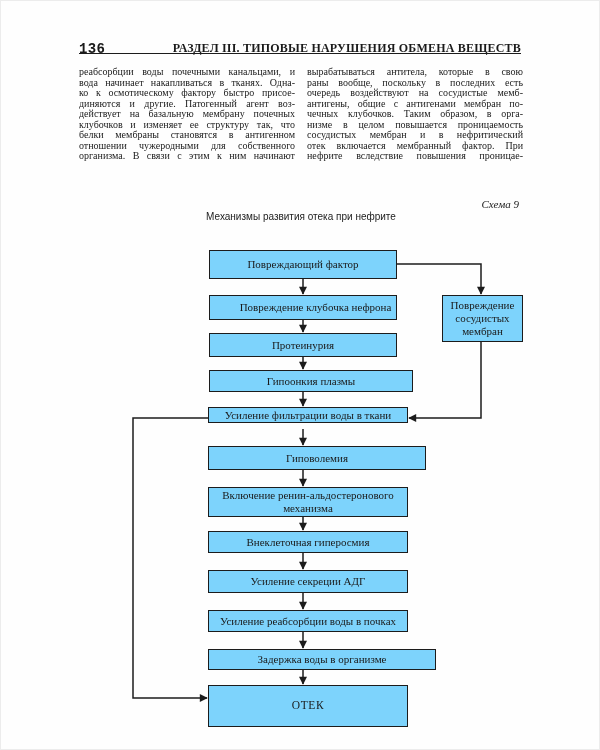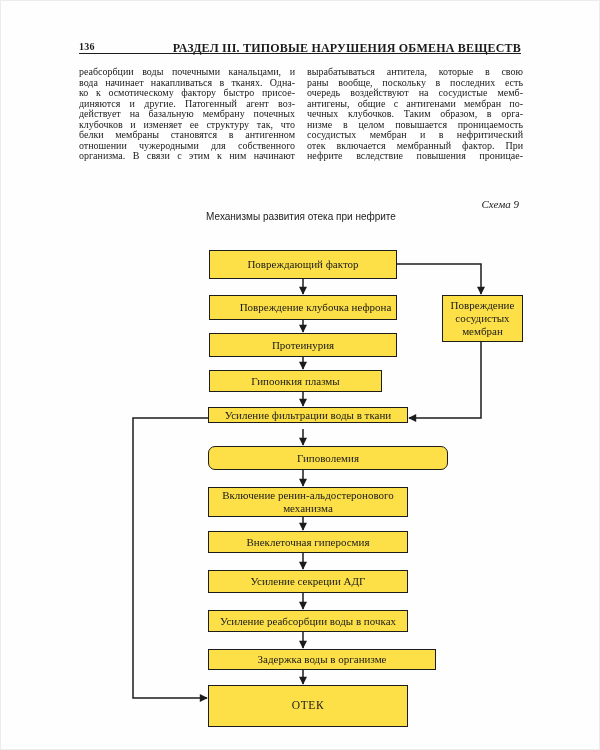--- a/index.html
+++ b/index.html
@@ -3,40 +3,40 @@
 <meta charset="utf-8">
 <style>
   html,body{margin:0;padding:0;background:#ffffff;}
   .page{
     position:relative;width:600px;height:750px;background:#fefefe;
     font-family:"Liberation Serif",serif;color:#1a1a1a;overflow:hidden;
     border:1px solid #ececec;box-sizing:border-box;
   }
   .pageno{
     position:absolute;left:78px;top:40px;
-    font-family:Liberation Serif, serif;font-weight:bold;font-size:10px;letter-spacing:.3px;
+    font-family:Liberation Mono, monospace;font-weight:bold;font-size:14px;letter-spacing:.3px;
   }
   .section{
     position:absolute;right:78px;top:40px;
     font-family:Liberation Serif, serif;font-weight:bold;font-size:12px;letter-spacing:.2px;
   }
   .rule{position:absolute;left:78px;right:78px;top:52px;border-top:1.6px solid #1c1c1c;}
   .col{position:absolute;top:66px;width:216px;font-size:10px;line-height:10.55px;}
   .col-left{left:78px;}
   .col-right{left:306px;}
   .col .ln{text-align:justify;text-align-last:justify;}
   .schema{position:absolute;top:197px;right:80px;font-style:italic;font-size:11px;}
   .dtitle{
     position:absolute;top:210px;left:0;width:600px;text-align:center;
     font-family:"Liberation Sans",sans-serif;font-size:10px;color:#222;
   }
   .connectors{position:absolute;left:0;top:0;}
   .fbox{
     position:absolute;display:flex;align-items:center;justify-content:center;
-    text-align:center;background:#fde047;border:1.4px solid #1c1c1c;box-sizing:border-box;
+    text-align:center;background:#7dd3fc;border:1.4px solid #1c1c1c;box-sizing:border-box;
     font-size:11px;line-height:1.18;padding:0 3px;
   }
   .fbox.edema{font-size:11.5px;letter-spacing:.6px;}
 </style>
 </head>
 <body>
 
 <div class="page">
 
   <div class="pageno">136</div>
@@ -88,23 +88,23 @@
       <path d="M302,669 L302,683" fill="none" stroke="#1c1c1c" stroke-width="1.5" marker-end="url(#arrow)"></path>
       <path d="M396,263 L480,263 L480,293" fill="none" stroke="#1c1c1c" stroke-width="1.5" marker-end="url(#arrow)"></path>
       <path d="M480,341 L480,417 L408,417" fill="none" stroke="#1c1c1c" stroke-width="1.5" marker-end="url(#arrow)"></path>
       <path d="M207,417 L132,417 L132,697 L206,697" fill="none" stroke="#1c1c1c" stroke-width="1.5" marker-end="url(#arrow)"></path>
     </svg>
 
   <div id="boxes">
       <div class="fbox" style="left: 208px; top: 249px; width: 188px; height: 29px;">Повреждающий фактор</div>
       <div class="fbox" style="left: 208px; top: 294px; width: 188px; height: 25px; padding-left: 28px;">Повреждение клубочка нефрона</div>
       <div class="fbox" style="left: 208px; top: 332px; width: 188px; height: 24px;">Протеинурия</div>
-      <div class="fbox" style="left: 208px; top: 369px; width: 173px; height: 22px; text-align: right;">Гипоонкия плазмы</div>
+      <div class="fbox" style="left: 208px; top: 369px; width: 204px; height: 22px; text-align: right;">Гипоонкия плазмы</div>
       <div class="fbox" style="left: 207px; top: 406px; width: 200px; height: 16px;">Усиление фильтрации воды в ткани</div>
-      <div class="fbox" style="left: 207px; top: 445px; width: 240px; height: 24px; border-radius: 7px;">Гиповолемия</div>
+      <div class="fbox" style="left: 207px; top: 445px; width: 218px; height: 24px;">Гиповолемия</div>
       <div class="fbox" style="left: 207px; top: 486px; width: 200px; height: 30px;">Включение ренин-альдостеронового механизма</div>
       <div class="fbox" style="left: 207px; top: 530px; width: 200px; height: 22px;">Внеклеточная гиперосмия</div>
       <div class="fbox" style="left: 207px; top: 569px; width: 200px; height: 23px;">Усиление секреции АДГ</div>
       <div class="fbox" style="left: 207px; top: 609px; width: 200px; height: 22px;">Усиление реабсорбции воды в почках</div>
       <div class="fbox" style="left: 207px; top: 648px; width: 228px; height: 21px;">Задержка воды в организме</div>
       <div class="fbox edema" style="left: 207px; top: 684px; width: 200px; height: 42px;">ОТЕК</div>
       <div class="fbox" style="left: 441px; top: 294px; width: 81px; height: 47px;">Повреждение сосудистых мембран</div>
     </div>
 
 </div>

